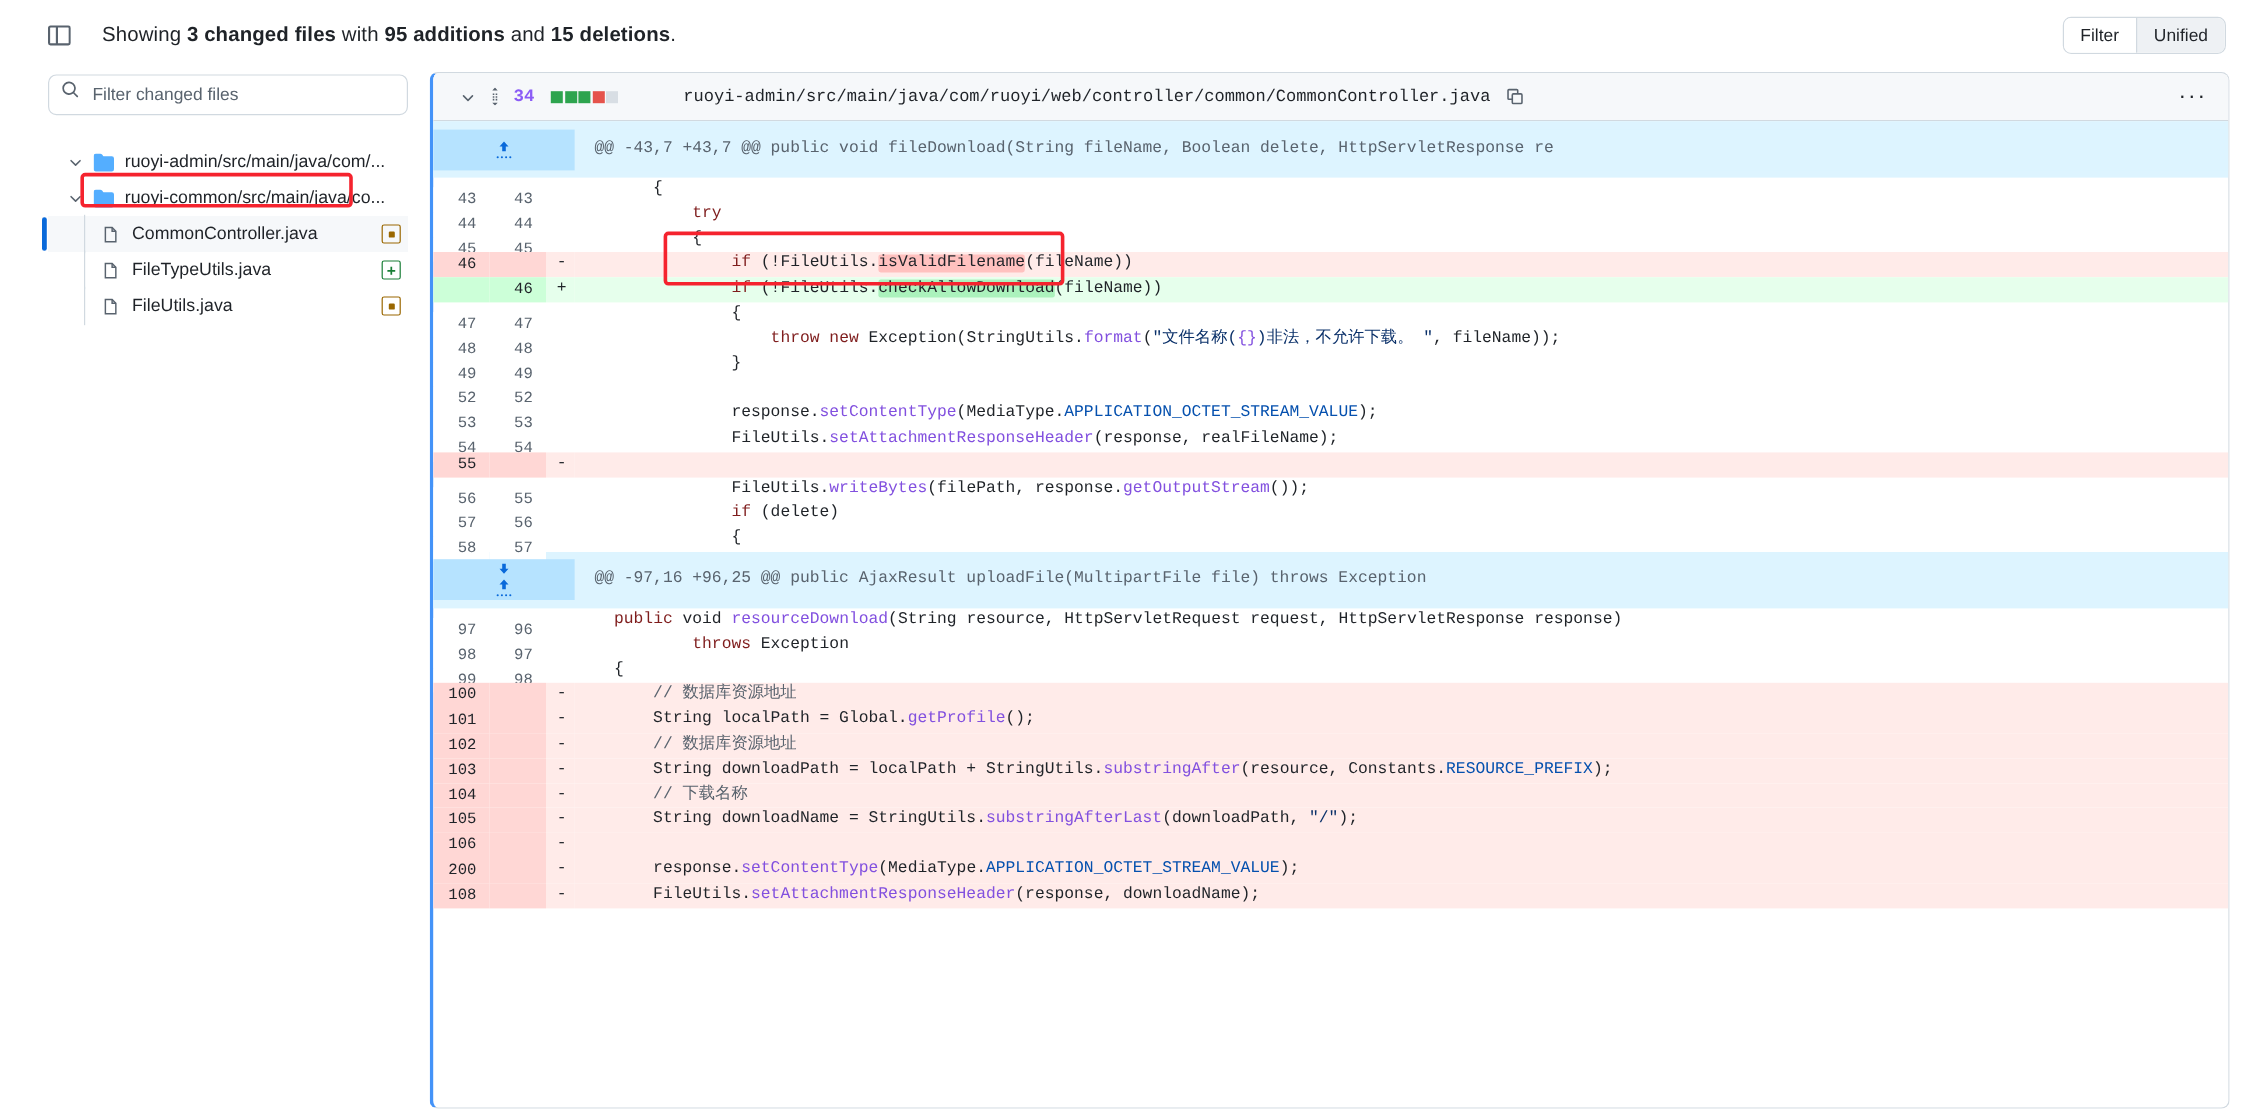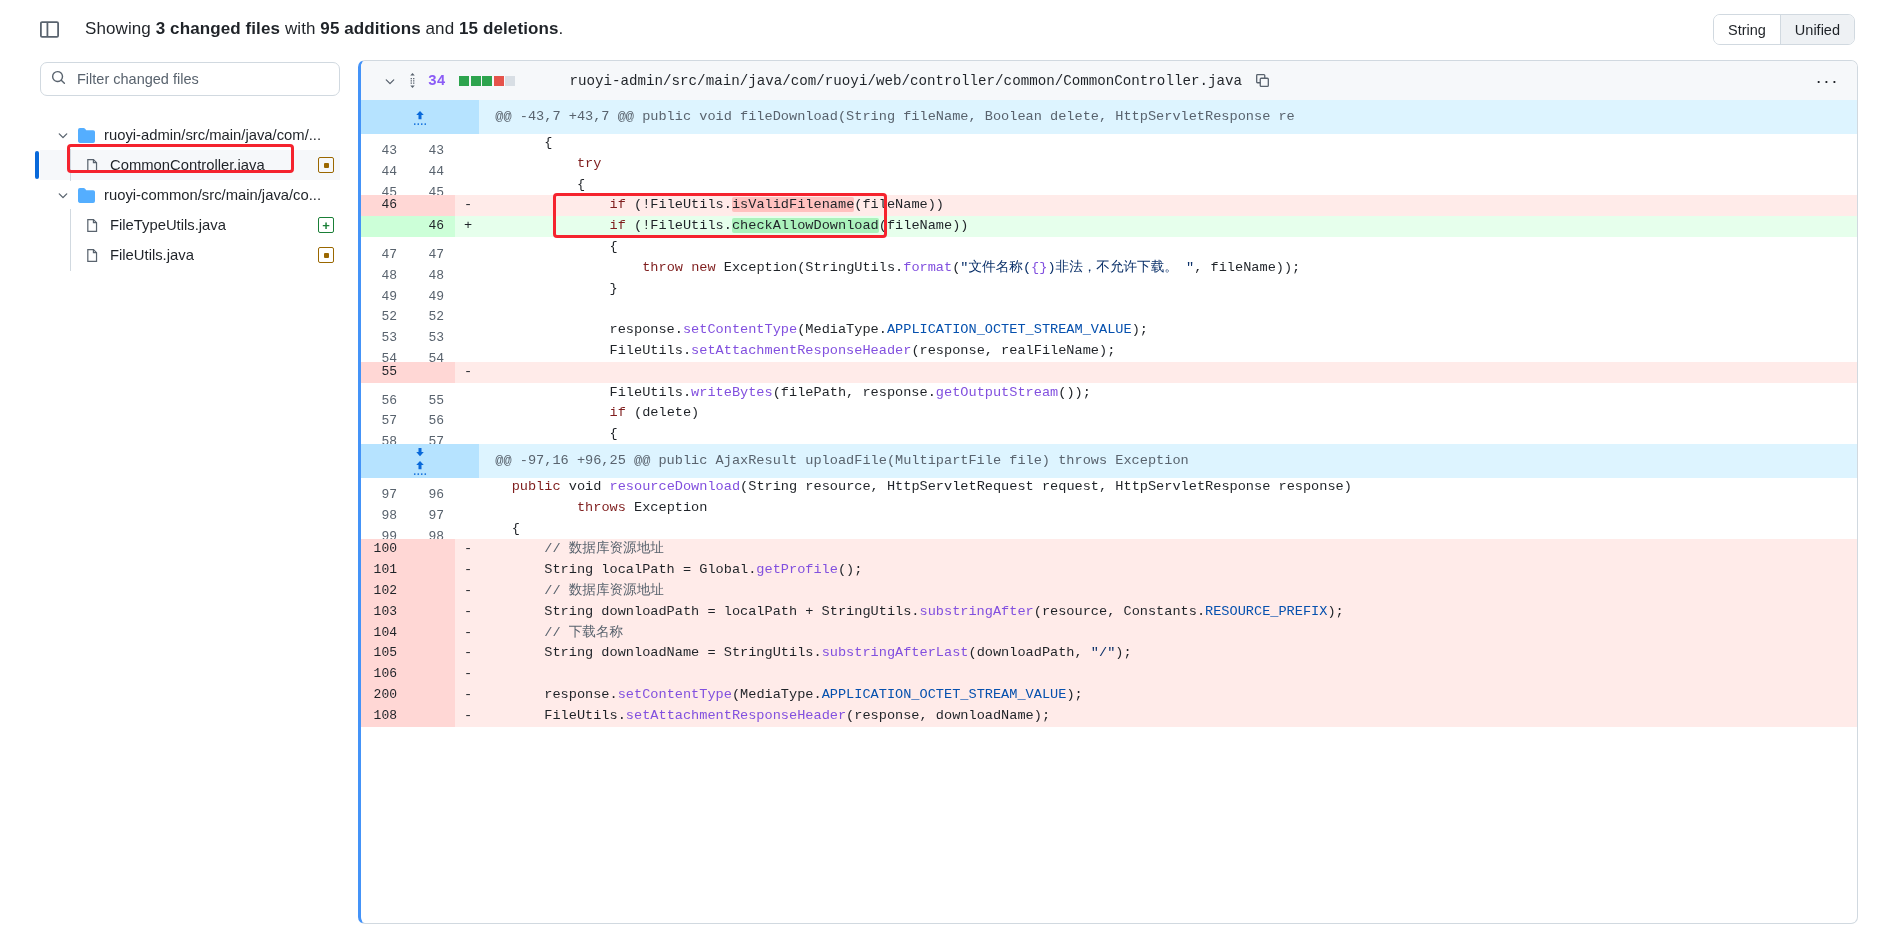--- a/index.html
+++ b/index.html
@@ -37,21 +37,21 @@
     cursor: pointer; color: #1f2328; background: #ffffff;
   }
   .seg div.active { background: #eef1f4; }
   .seg div + div { border-left: 1px solid #d1d9e0; }
 
   
   .filetree {
     position: absolute; left: 40px; top: 62px; width: 300px;
   }
   .filter-box {
-    display: flex; align-items: center; gap: 9px;
+    display: flex; gap: 9px;
     height: 34px; border: 1px solid #d1d9e0; border-radius: 7px;
     padding: 4px 10px; background: #ffffff;
   }
   .filter-box input {
     border: 0; outline: 0; font-size: 14.5px; width: 100%;
     font-family: "Liberation Sans", sans-serif; color: #1f2328;
     background: transparent;
   }
   .filter-box input::placeholder { color: #59636e; }
 
@@ -131,21 +131,21 @@
     color: #1f2328; line-height: 20.8px; height: 20.8px;
   }
   .code { white-space: pre; line-height: 20.8px; height: 20.8px; flex: 1; color: #1f2328; overflow: hidden;}
 
   .drow.ctx .gut { background: #ffffff; margin-top: 16px; }
   .drow.del .gut { background: #ffd7d5; color:#1f2328; }
   .drow.del .marker, .drow.del .code { background: #ffebe9; }
   .drow.add .gut { background: #ccffd8; color:#1f2328; }
   .drow.add .marker, .drow.add .code { background: #e6ffec; }
 
-  .drow.hunk { height: 32px; background: #ddf4ff; align-items: center; }
+  .drow.hunk { height: 47px; background: #ddf4ff; align-items: center; }
   .drow.hunk .hunkgut {
     width: 118px; min-width: 118px; background: #b6e3ff; height: 34px;
     display: flex; flex-direction: column; align-items: center; justify-content: center;
     color: #0969da; cursor: pointer; gap: 1px;
   }
   .drow.hunk .code { color: #59636e; height: 34px; line-height: 34px; padding-left: 0; background: #ddf4ff;}
 
   .tok-kw { color: #7f1d1d; }
   .tok-fn { color: #8250df; }
   .tok-const { color: #0550ae; }
@@ -162,21 +162,21 @@
   <div class="topbar">
     <div class="sidebar-toggle">
       <svg width="19" height="19" viewBox="0 0 16 16" fill="currentColor">
         <path d="M1.75 1h12.5A1.75 1.75 0 0 1 16 2.75v10.5A1.75 1.75 0 0 1 14.25 15H1.75A1.75 1.75 0 0 1 0 13.25V2.75C0 1.78.78 1 1.75 1Zm0 1.5a.25.25 0 0 0-.25.25v10.5c0 .14.11.25.25.25H5.5v-11H1.75ZM7 13.5h7.25a.25.25 0 0 0 .25-.25V2.75a.25.25 0 0 0-.25-.25H7v11Z"></path>
       </svg>
     </div>
     <div class="showing-text">
       <span>Showing </span><b>3 changed files</b><span> with </span><b>95 additions</b><span> and </span><b>15 deletions</b><span>.</span>
     </div>
     <div class="seg">
-      <div>String</div>
+      <div>Filter</div>
       <div class="active">Unified</div>
     </div>
   </div>
 
   <div class="filetree">
     <div class="filter-box">
       <span>
         <svg width="15" height="15" viewBox="0 0 16 16" fill="#59636e">
           <path d="M10.68 11.74a6 6 0 0 1-7.922-8.982 6 6 0 0 1 8.982 7.922l3.04 3.04a.749.749 0 0 1-.326 1.275.749.749 0 0 1-.734-.215ZM11.5 7a4.499 4.499 0 1 0-8.997 0A4.499 4.499 0 0 0 11.5 7Z"></path>
         </svg>
@@ -193,45 +193,45 @@
             </svg>
         </span>
         <span class="folder-ic">
           <svg width="17" height="17" viewBox="0 0 16 16" fill="#54aeff">
               <path d="M1.75 1A1.75 1.75 0 0 0 0 2.75v10.5C0 14.216.784 15 1.75 15h12.5A1.75 1.75 0 0 0 16 13.25v-8.5A1.75 1.75 0 0 0 14.25 3h-6.5a.25.25 0 0 1-.2-.1l-.9-1.2A1.75 1.75 0 0 0 5.25 1Z"></path>
             </svg>
         </span>
         <span class="tree-label">ruoyi-admin/src/main/java/com/...</span>
       </div>
 
+      <div class="tree-row folder">
+        <span class="chev">
+          <svg width="14" height="14" viewBox="0 0 16 16" fill="currentColor">
+              <path d="M12.78 6.22a.75.75 0 0 1 0 1.06l-4.25 4.25a.75.75 0 0 1-1.06 0L3.22 7.28a.75.75 0 1 1 1.06-1.06L8 9.94l3.72-3.72a.75.75 0 0 1 1.06 0Z"></path>
+            </svg>
+        </span>
+        <span class="folder-ic">
+          <svg width="17" height="17" viewBox="0 0 16 16" fill="#54aeff">
+              <path d="M1.75 1A1.75 1.75 0 0 0 0 2.75v10.5C0 14.216.784 15 1.75 15h12.5A1.75 1.75 0 0 0 16 13.25v-8.5A1.75 1.75 0 0 0 14.25 3h-6.5a.25.25 0 0 1-.2-.1l-.9-1.2A1.75 1.75 0 0 0 5.25 1Z"></path>
+            </svg>
+        </span>
+        <span class="tree-label">ruoyi-common/src/main/java/co...</span>
+      </div>
+
       <div class="tree-row file selected">
         <span class="file-ic">
           <svg width="15" height="15" viewBox="0 0 16 16" fill="none" stroke="#59636e" stroke-width="1.3">
             <path d="M3 1.7h6l3.3 3.3v9.3H3z"></path>
               <path d="M9 1.7V5h3.3"></path>
           </svg>
         </span>
         <span class="tree-label">CommonController.java</span>
         <span class="status-badge status-modified">
             <span class="dot"></span>
           </span>
-      </div>
-
-      <div class="tree-row folder">
-        <span class="chev">
-          <svg width="14" height="14" viewBox="0 0 16 16" fill="currentColor">
-              <path d="M12.78 6.22a.75.75 0 0 1 0 1.06l-4.25 4.25a.75.75 0 0 1-1.06 0L3.22 7.28a.75.75 0 1 1 1.06-1.06L8 9.94l3.72-3.72a.75.75 0 0 1 1.06 0Z"></path>
-            </svg>
-        </span>
-        <span class="folder-ic">
-          <svg width="17" height="17" viewBox="0 0 16 16" fill="#54aeff">
-              <path d="M1.75 1A1.75 1.75 0 0 0 0 2.75v10.5C0 14.216.784 15 1.75 15h12.5A1.75 1.75 0 0 0 16 13.25v-8.5A1.75 1.75 0 0 0 14.25 3h-6.5a.25.25 0 0 1-.2-.1l-.9-1.2A1.75 1.75 0 0 0 5.25 1Z"></path>
-            </svg>
-        </span>
-        <span class="tree-label">ruoyi-common/src/main/java/co...</span>
       </div>
 
       <div class="tree-row file">
         <span class="file-ic">
           <svg width="15" height="15" viewBox="0 0 16 16" fill="none" stroke="#59636e" stroke-width="1.3">
             <path d="M3 1.7h6l3.3 3.3v9.3H3z"></path>
               <path d="M9 1.7V5h3.3"></path>
           </svg>
         </span>
         <span class="tree-label">FileTypeUtils.java</span>

